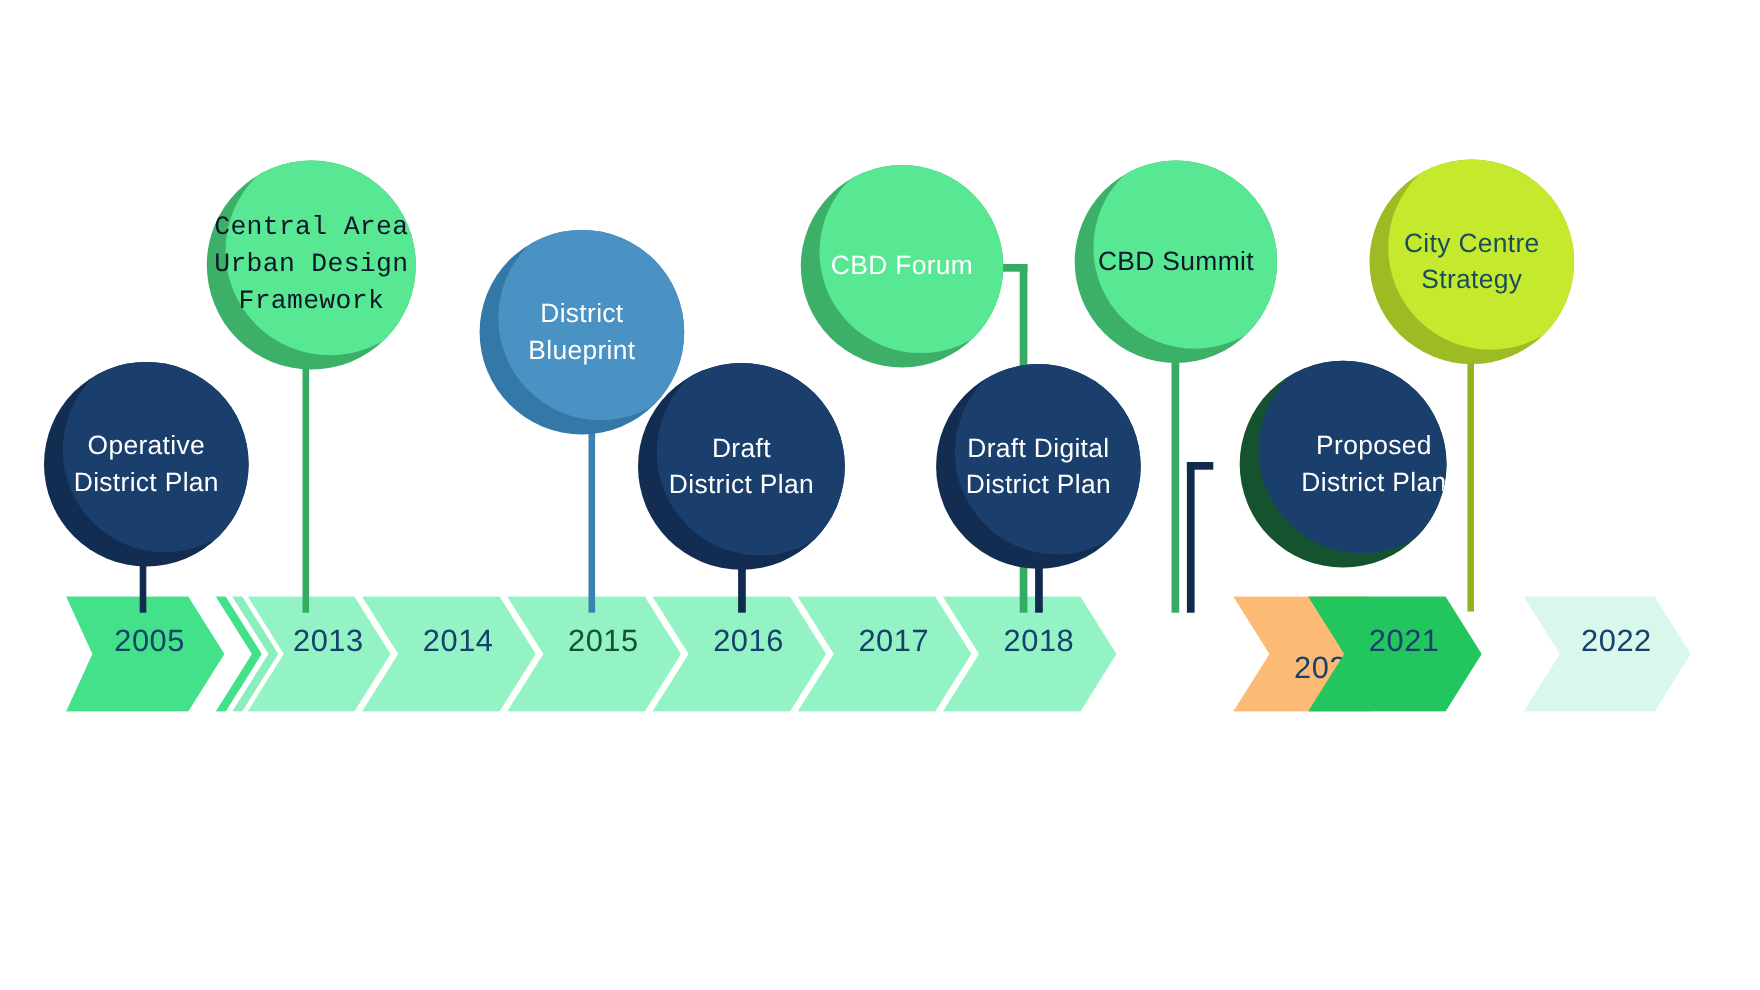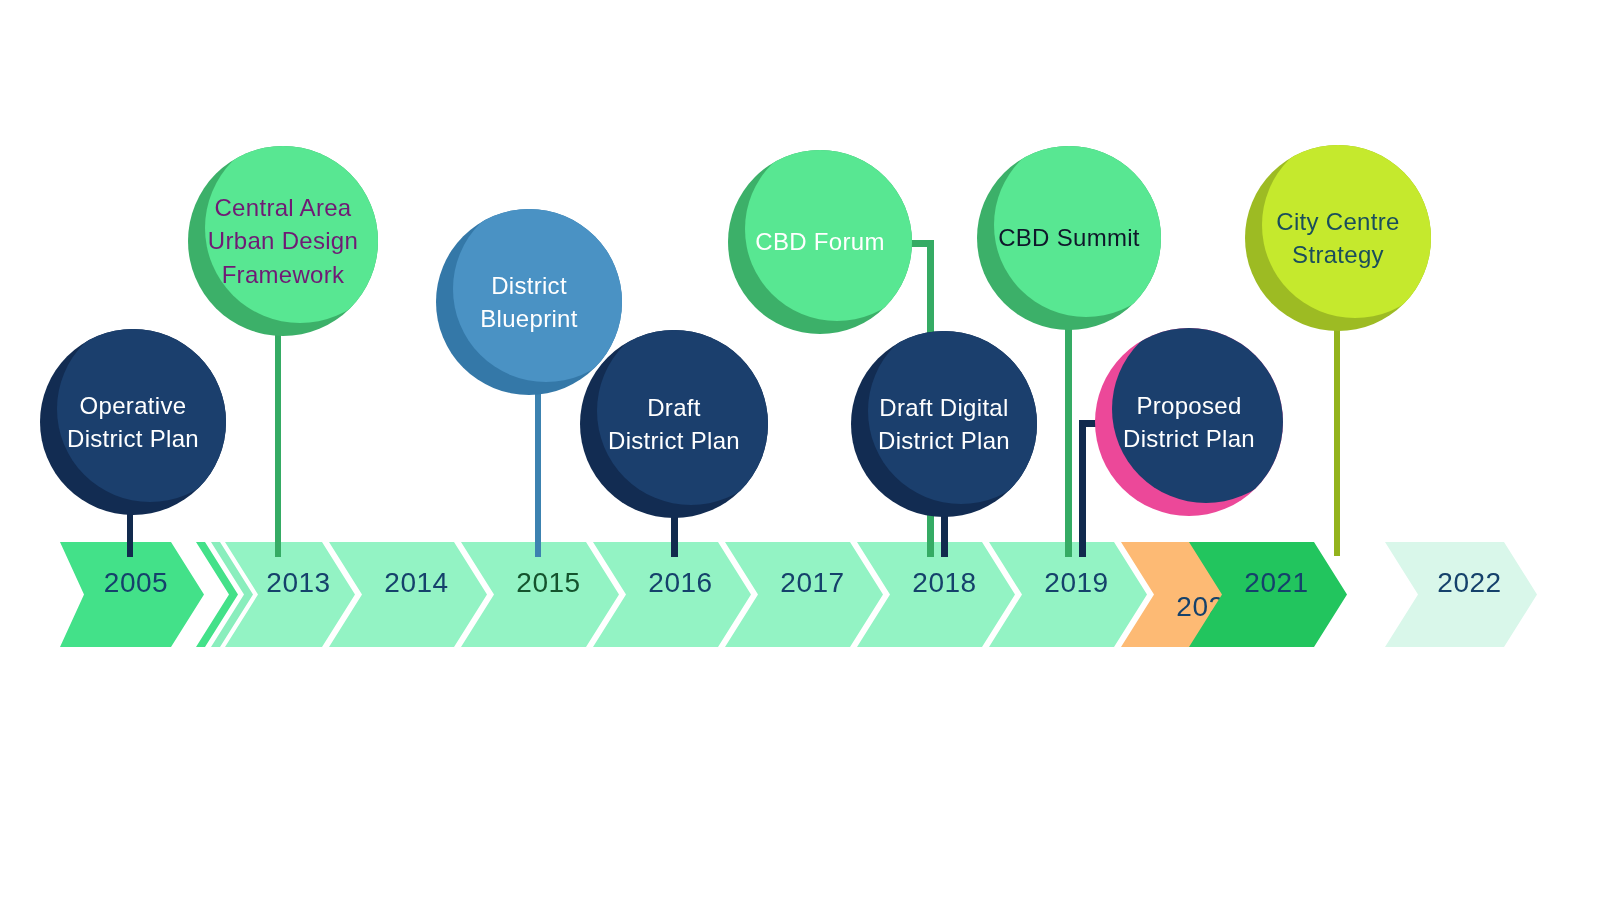--- a/index.html
+++ b/index.html
@@ -62,23 +62,20 @@
       </div>
     <div class="chev" style="left: 593px; width: 158px; background: rgb(147, 243, 196);">
         <span class="yr" style="color: rgb(21, 65, 107);">2016</span>
       </div>
     <div class="chev" style="left: 725px; width: 158px; background: rgb(147, 243, 196);">
         <span class="yr" style="color: rgb(21, 65, 107);">2017</span>
       </div>
     <div class="chev" style="left: 857px; width: 158px; background: rgb(147, 243, 196);">
         <span class="yr" style="color: rgb(21, 65, 107);">2018</span>
       </div>
-    <div class="chev" style="left: 989px; width: 158px; background: rgb(147, 243, 196);">
-        <span class="yr" style="color: rgb(21, 65, 107);">2019</span>
-      </div>
     <div class="chev" style="left: 1121px; width: 158px; background: #fdba74; align-items: flex-end;">
         <span class="yr" style="color: rgb(21, 65, 107);">2020</span>
       </div>
     <div class="chev" style="left: 1189px; width: 158px; background: #22c55e;">
         <span class="yr" style="color: rgb(21, 65, 107);">2021</span>
       </div>
     <div class="chev" style="left: 1385px; width: 152px; background: rgb(217, 247, 234);">
         <span class="yr" style="color: rgb(21, 65, 107);">2022</span>
       </div>
   </div>
@@ -98,21 +95,21 @@
   <div class="bubble" style="left: 40px; top: 329px; width: 186px; height: 186px; background: rgb(18, 44, 82);">
     <div class="bubble-face" style="background: rgb(27, 63, 109);"></div>
     <div class="bubble-label" style="color: rgb(255, 255, 255);">
       <div>Operative</div>
       <div>District Plan</div>
     </div>
   </div>
 
   <div class="bubble" style="left: 188px; top: 146px; width: 190px; height: 190px; background: rgb(60, 176, 105);">
     <div class="bubble-face" style="background: rgb(88, 231, 146);"></div>
-    <div class="bubble-label" style="color: #701a75;">
+    <div class="bubble-label" style="color: #0f172a; font-family: Liberation Mono, monospace;">
       <div>Central Area</div>
       <div>Urban Design</div>
       <div>Framework</div>
     </div>
   </div>
 
   <div class="bubble" style="left: 436px; top: 209px; width: 186px; height: 186px; background: rgb(52, 120, 168);">
     <div class="bubble-face" style="background: rgb(74, 146, 196);"></div>
     <div class="bubble-label" style="color: rgb(255, 255, 255);">
       <div>District</div>
@@ -143,21 +140,21 @@
     </div>
   </div>
 
   <div class="bubble" style="left: 977px; top: 146px; width: 184px; height: 184px; background: rgb(60, 176, 105);">
     <div class="bubble-face" style="background: rgb(88, 231, 146);"></div>
     <div class="bubble-label" style="color: #0f172a;">
       <div>CBD Summit</div>
     </div>
   </div>
 
-  <div class="bubble" style="left: 1095px; top: 328px; width: 188px; height: 188px; background: #ec4899;">
+  <div class="bubble" style="left: 1127px; top: 328px; width: 188px; height: 188px; background: #14532d; justify-content: flex-end;">
     <div class="bubble-face" style="background: rgb(27, 63, 109);"></div>
     <div class="bubble-label" style="color: rgb(255, 255, 255);">
       <div>Proposed</div>
       <div>District Plan</div>
     </div>
   </div>
 
   <div class="bubble" style="left: 1245px; top: 145px; width: 186px; height: 186px; background: rgb(157, 187, 35);">
     <div class="bubble-face" style="background: rgb(197, 233, 45);"></div>
     <div class="bubble-label" style="color: rgb(26, 77, 92);">

